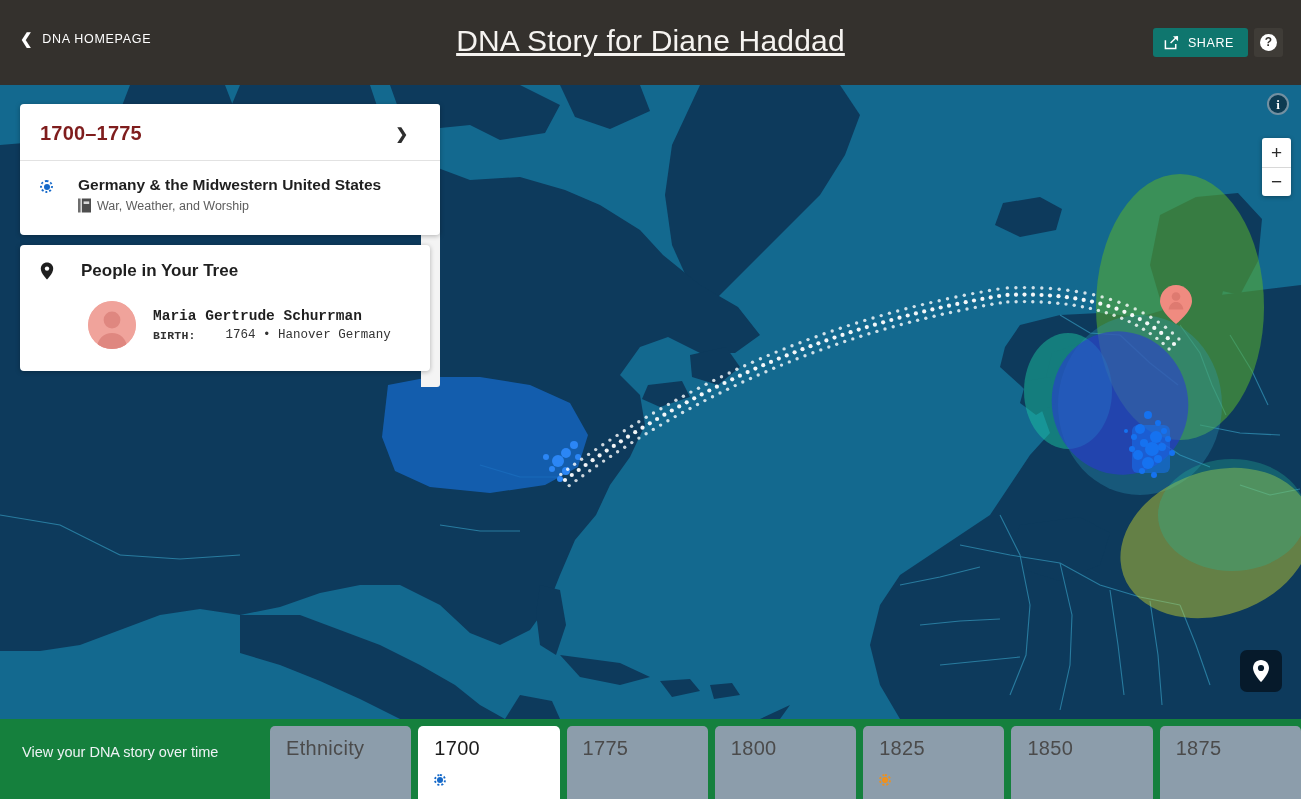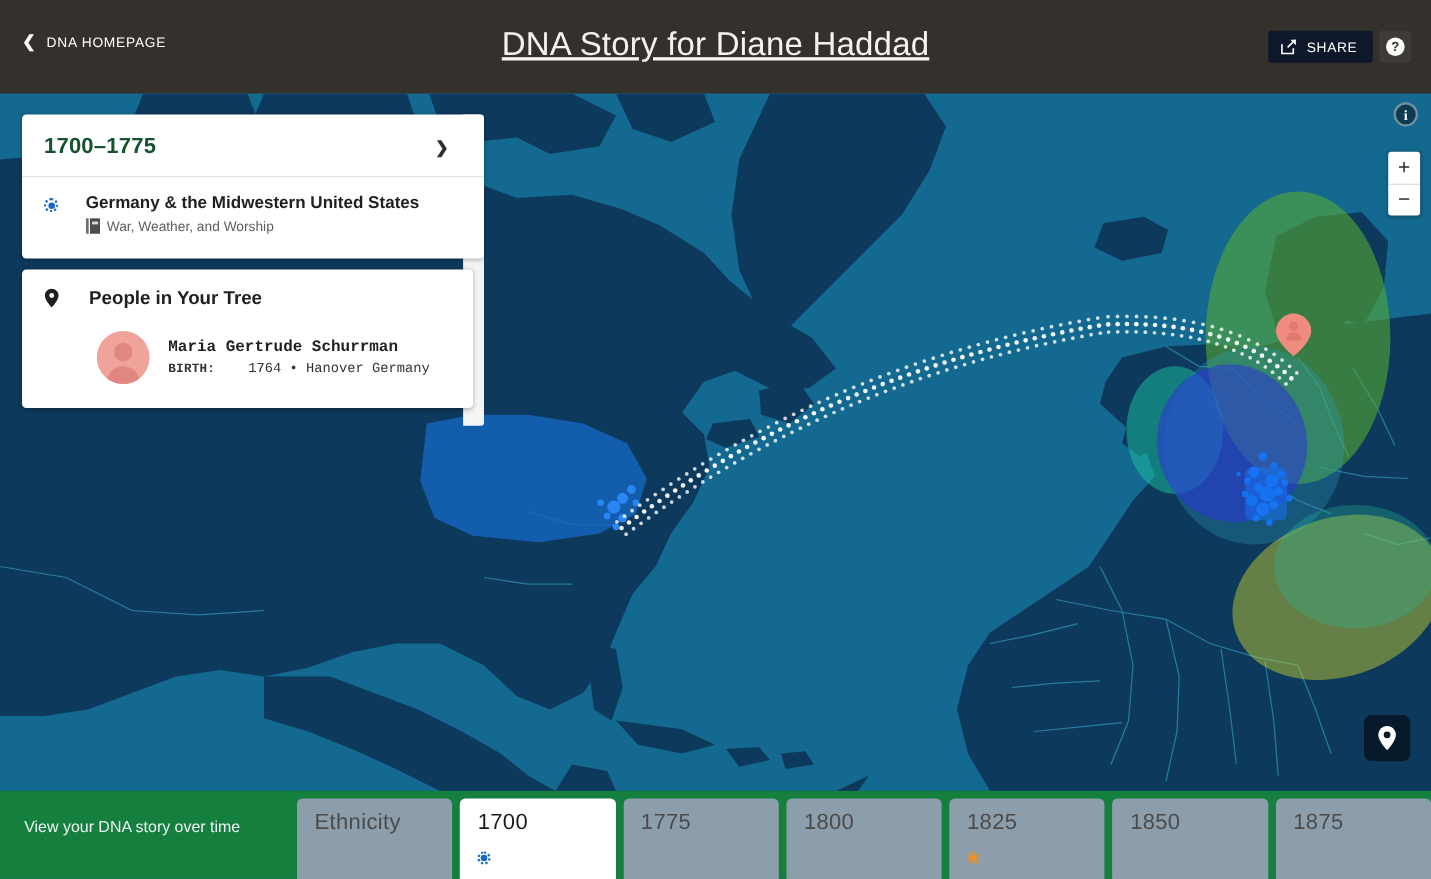--- a/index.html
+++ b/index.html
@@ -30,21 +30,21 @@
     position: absolute; left: 0; top: 24px; width: 1301px;
     text-align: center;
     color: #f5f3f0; font-size: 30px; font-weight: 400; letter-spacing: 0.2px; text-decoration: underline;
   }
   .header-actions {
     position: absolute; right: 18px; top: 28px;
     display: flex; align-items: center; gap: 6px;
   }
   .share-btn {
     display: flex; align-items: center; gap: 9px;
-    background: #0f172a; border-radius: 3px;
+    background: #0f766e; border-radius: 3px;
     padding: 7px 14px 7px 11px;
     color: #fff; font-size: 12.5px; letter-spacing: 0.6px;
     cursor: pointer;
   }
   .help-btn {
     width: 29px; height: 29px; border-radius: 3px;
     background: #3f3c37; display: flex; align-items: center; justify-content: center;
     cursor: pointer;
   }
   .help-circle {
@@ -105,21 +105,21 @@
     background: #fff; border-radius: 4px;
     box-shadow: 0 1px 5px rgba(0,0,0,0.28);
   }
   .period-card { width: 420px; }
   .period-head {
     display: flex; align-items: center; justify-content: space-between;
     padding: 18px 20px 15px 20px;
     border-bottom: 1px solid #e2e2e2;
     cursor: pointer;
   }
-  .period-label { font-size: 20px; font-weight: bold; color: #14532d; letter-spacing: .2px;}
+  .period-label { font-size: 20px; font-weight: bold; color: #7f1d1d; letter-spacing: .2px;}
   .chevron-down { font-size: 15px; color: #2e2e2e; font-weight: bold; margin-right: 12px;}
   .period-body { padding: 14px 18px 22px 20px; width: 402px; }
   .region-row { display: flex; align-items: flex-start; gap: 25px; }
   .radio-ring {
     flex: 0 0 auto; width: 13px; height: 13px; margin-top: 5px;
     border-radius: 50%;
     border: 2px dotted #1569c9;
     display:flex; align-items:center; justify-content:center;
   }
   .radio-ring i { width: 6px; height: 6px; border-radius: 50%; background: #1569c9; display:block; }

